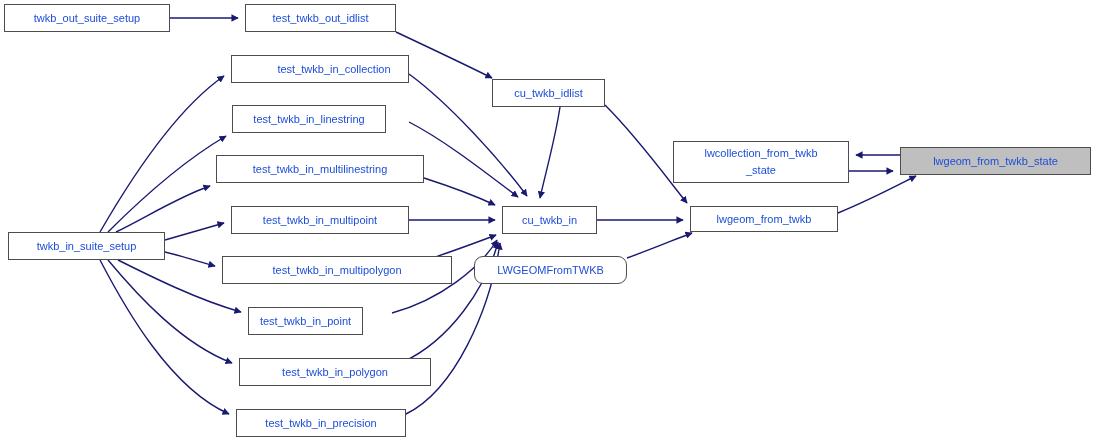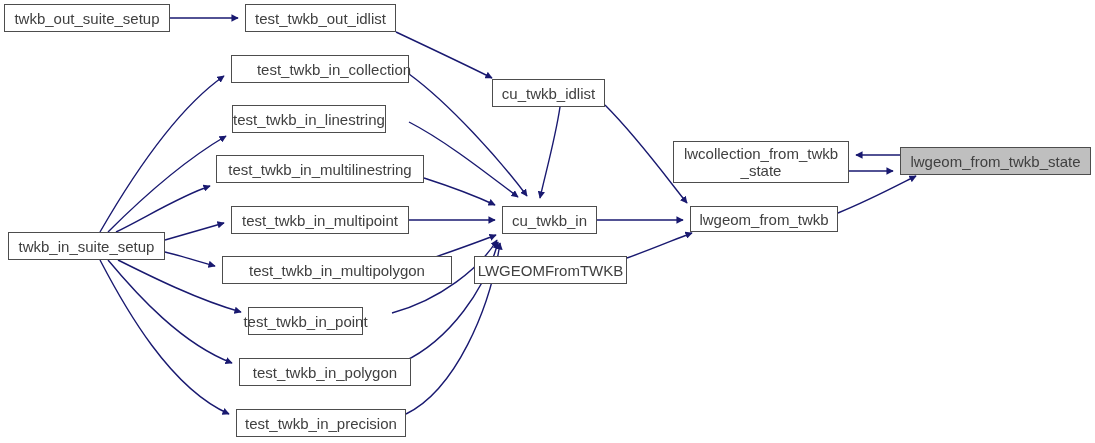--- a/index.html
+++ b/index.html
@@ -23,26 +23,26 @@
     left: 0;
     top: 0;
     width: 1095px;
     height: 443px;
   }
   .node {
     position: absolute;
     box-sizing: border-box;
     border: 1px solid #4d4d4d;
     background: #ffffff;
-    color: #404040;
+    color: #1d4ed8;
     display: flex;
     align-items: center;
     justify-content: center;
     text-align: center;
-    font-size: 15px;
+    font-size: 11px;
     line-height: 17px;
     letter-spacing: 0px;
     white-space: pre-line;
     z-index: 2;
   }
   .node.highlight {
     background: #bfbfbf;
   }
 </style>
 </head>
@@ -93,19 +93,19 @@
       <div class="node" style="left: 232px; top: 105px; width: 154px; height: 28px;">test_twkb_in_linestring</div>
       <div class="node" style="left: 673px; top: 141px; width: 176px; height: 42px;">lwcollection_from_twkb
 _state</div>
       <div class="node highlight" style="left: 900px; top: 147px; width: 191px; height: 28px;">lwgeom_from_twkb_state</div>
       <div class="node" style="left: 216px; top: 155px; width: 208px; height: 28px;">test_twkb_in_multilinestring</div>
       <div class="node" style="left: 231px; top: 206px; width: 178px; height: 28px;">test_twkb_in_multipoint</div>
       <div class="node" style="left: 502px; top: 206px; width: 95px; height: 28px;">cu_twkb_in</div>
       <div class="node" style="left: 690px; top: 206px; width: 148px; height: 26px;">lwgeom_from_twkb</div>
       <div class="node" style="left: 8px; top: 232px; width: 157px; height: 28px;">twkb_in_suite_setup</div>
       <div class="node" style="left: 222px; top: 256px; width: 230px; height: 28px;">test_twkb_in_multipolygon</div>
-      <div class="node" style="left: 474px; top: 256px; width: 153px; height: 28px;">LWGEOMFromTWKB</div>
+      <div class="node" style="left: 474px; top: 256px; width: 153px; height: 28px; border-radius: 9px;">LWGEOMFromTWKB</div>
       <div class="node" style="left: 248px; top: 307px; width: 115px; height: 28px;">test_twkb_in_point</div>
-      <div class="node" style="left: 239px; top: 358px; width: 172px; height: 28px;">test_twkb_in_polygon</div>
+      <div class="node" style="left: 239px; top: 358px; width: 192px; height: 28px;">test_twkb_in_polygon</div>
       <div class="node" style="left: 236px; top: 409px; width: 170px; height: 28px;">test_twkb_in_precision</div>
     </div>
 
 </div>
 
 </body></html>

